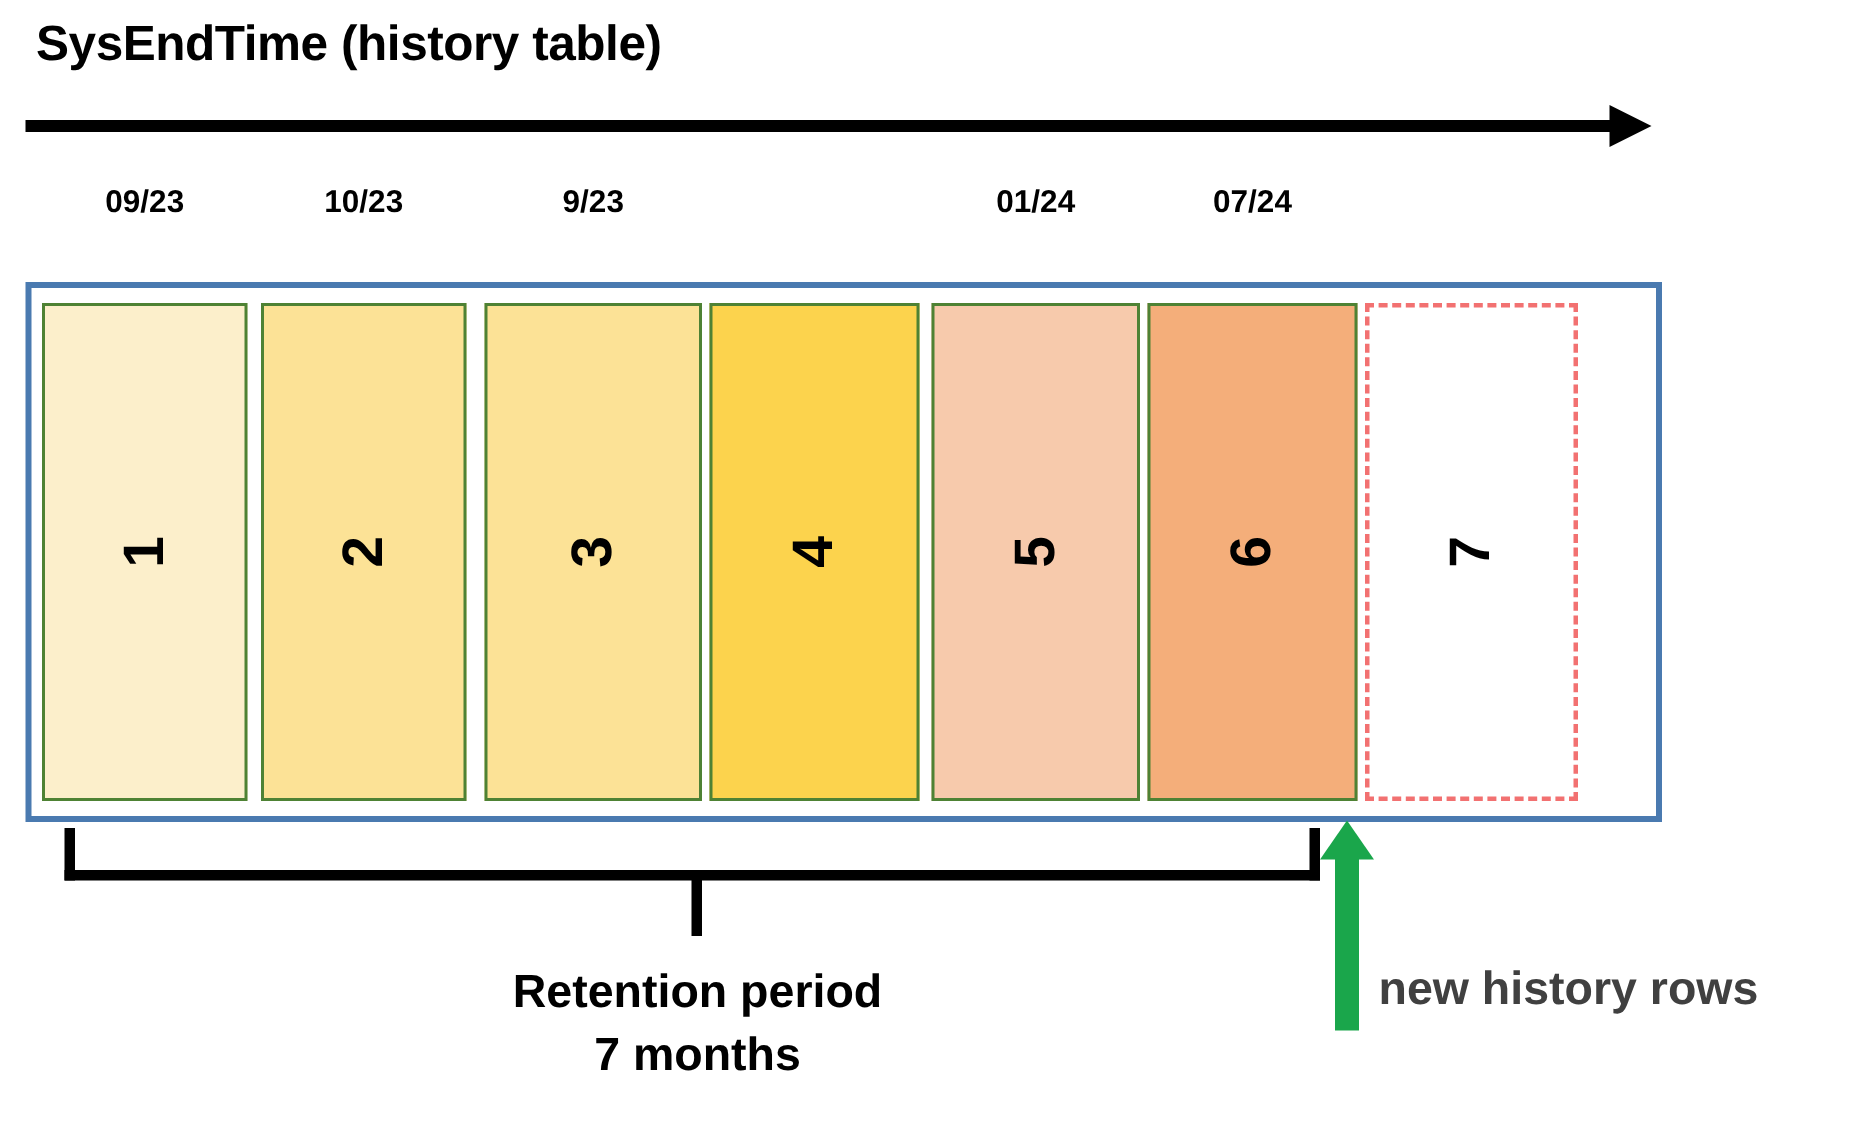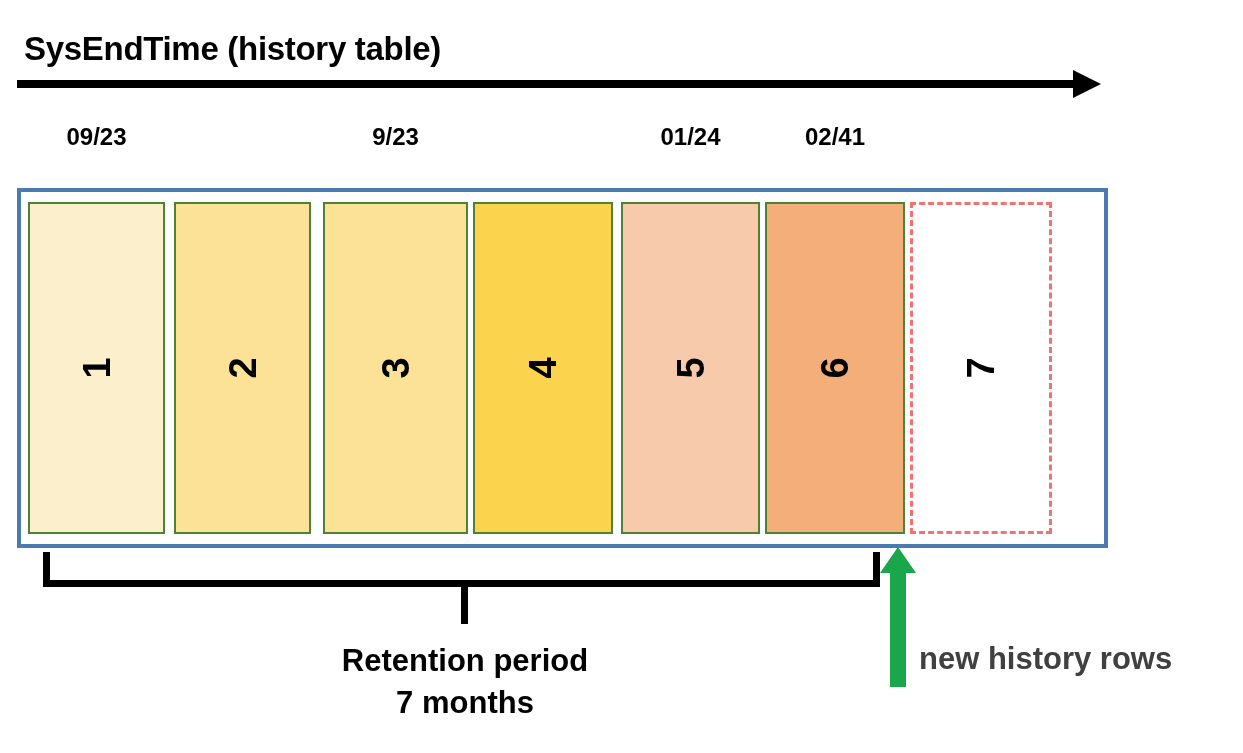--- a/index.html
+++ b/index.html
@@ -23,21 +23,20 @@
   
   .title {
     position: absolute;
     left: 24px;
     top: 10px;
     font-size: 33px;
     font-weight: bold;
     color: #000000;
     letter-spacing: -0.3px;
     white-space: nowrap;
-    margin-top: 20px;
   }
 
   
   .axis-line {
     position: absolute;
     left: 17px;
     top: 80px;
     width: 1062px;
     height: 8px;
     background: #000000;
@@ -50,21 +49,21 @@
     height: 0;
     border-top: 14px solid transparent;
     border-bottom: 14px solid transparent;
     border-left: 28px solid #000000;
   }
 
   
   .month-label {
     position: absolute;
     top: 123px;
-    font-size: 24px;
+    font-size: 21px;
     font-weight: 600;
     color: #000000;
     text-align: center;
     white-space: nowrap;
   }
 
   
   .frame {
     position: absolute;
     left: 17px;
@@ -180,23 +179,24 @@
 <body>
 
 <div id="canvas">
 
   <div class="title">SysEndTime (history table)</div>
 
   <div class="axis-line"></div>
   <div class="axis-head"></div>
 
   <div class="month-label" style="left:28px;width:137px;">09/23</div>
+  <div class="month-label" style="left:174px;width:137px;">10/23</div>
   <div class="month-label" style="left:323px;width:145px;">9/23</div>
   <div class="month-label" style="left:621px;width:139px;">01/24</div>
-  <div class="month-label" style="left:765px;width:140px;">02/41</div>
+  <div class="month-label" style="left:765px;width:140px;">07/24</div>
 
   <div class="frame"></div>
 
   <div class="month-box" style="left:28px;width:137px;background:#FCEFCB;">
     <span class="box-number">1</span>
   </div>
   <div class="month-box" style="left:174px;width:137px;background:#FCE296;">
     <span class="box-number">2</span>
   </div>
   <div class="month-box" style="left:323px;width:145px;background:#FCE296;">

